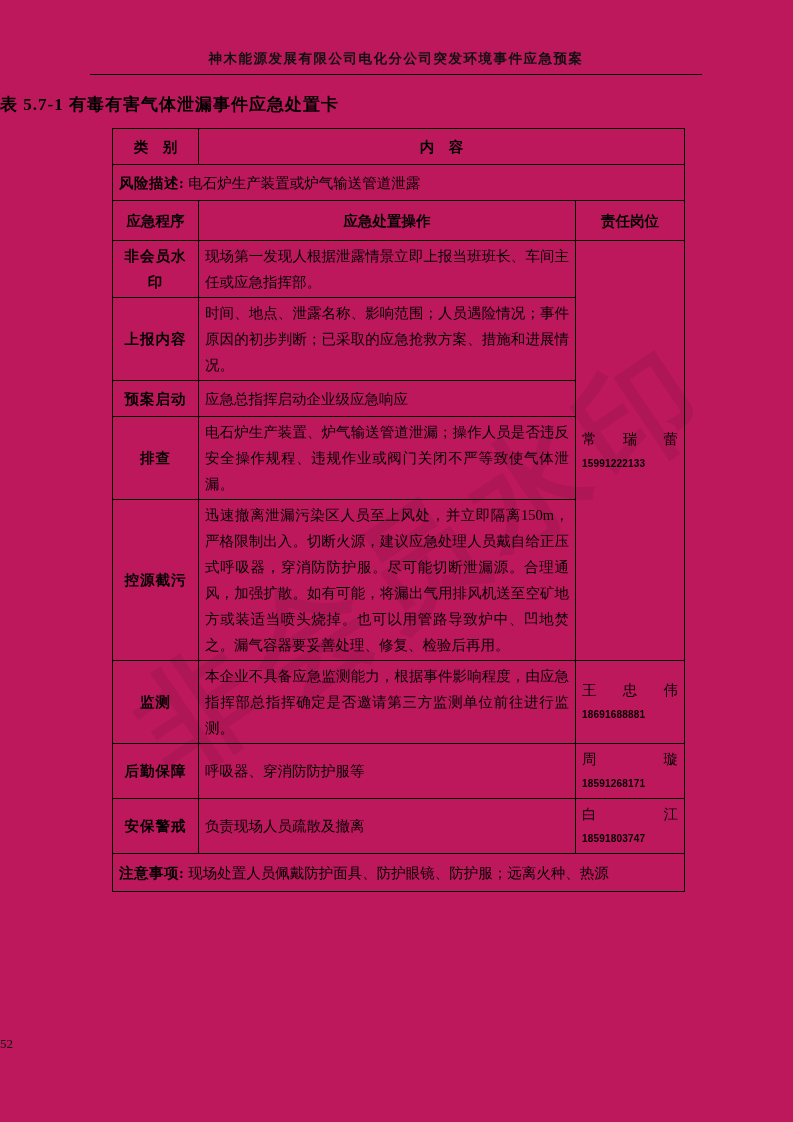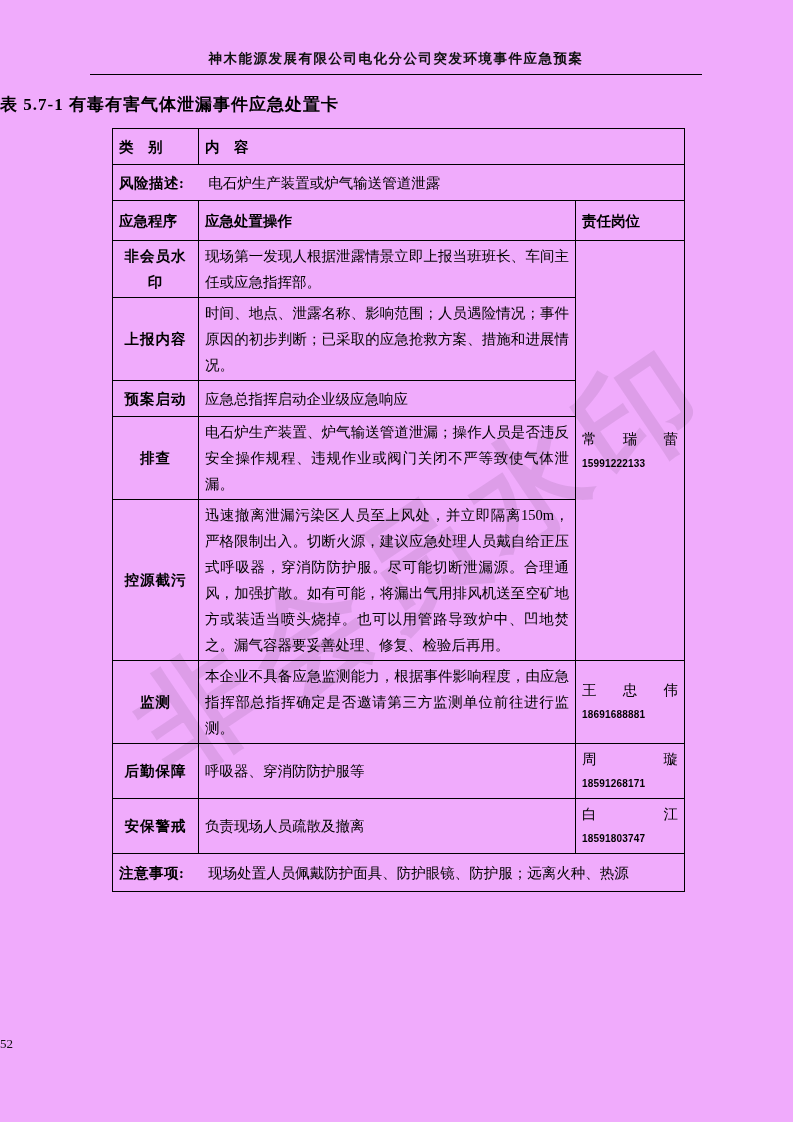--- a/index.html
+++ b/index.html
@@ -4,21 +4,21 @@
 <style>
   * { margin: 0; padding: 0; box-sizing: border-box; }
   html, body { background: #ffffff; }
   body { font-family: "Liberation Serif", "DejaVu Serif", serif; color: #000; }
 
   .page {
     position: relative;
     width: 793px;
     height: 1122px;
     margin: 0 auto;
-    background: #f0abfc;
+    background: #be185d;
     overflow: hidden;
   }
 
   
   .doc-header {
     position: absolute;
     top: 50px; left: 90px; right: 91px;
     text-align: center;
     font-size: 13.5px;
     letter-spacing: 1.5px;
@@ -74,32 +74,32 @@
   col.c2 { width: 377px; }
   col.c3 { width: 109px; }
 
   td.label {
     text-align: center;
     font-weight: bold;
     letter-spacing: 1px;
     padding: 2px 3px;
   }
   td.head {
-    text-align: left;
+    text-align: center;
     font-weight: bold;
     font-size: 15px;
   }
   td.content {
     text-align: justify;
   }
   td.tight { line-height: 20.6px; }
 
   td.fullrow { padding-left: 8px; }
   .inline-label { font-weight: bold; letter-spacing: 0.5px; }
-  .inline-text { margin-left: 24px; }
+  .inline-text { margin-left: 4px; }
 
   td.resp {
     vertical-align: middle;
     padding: 2px 7px;
   }
   .resp-name {
     font-size: 14.5px;
     text-align: justify;
     text-align-last: justify;
     line-height: 26px;

